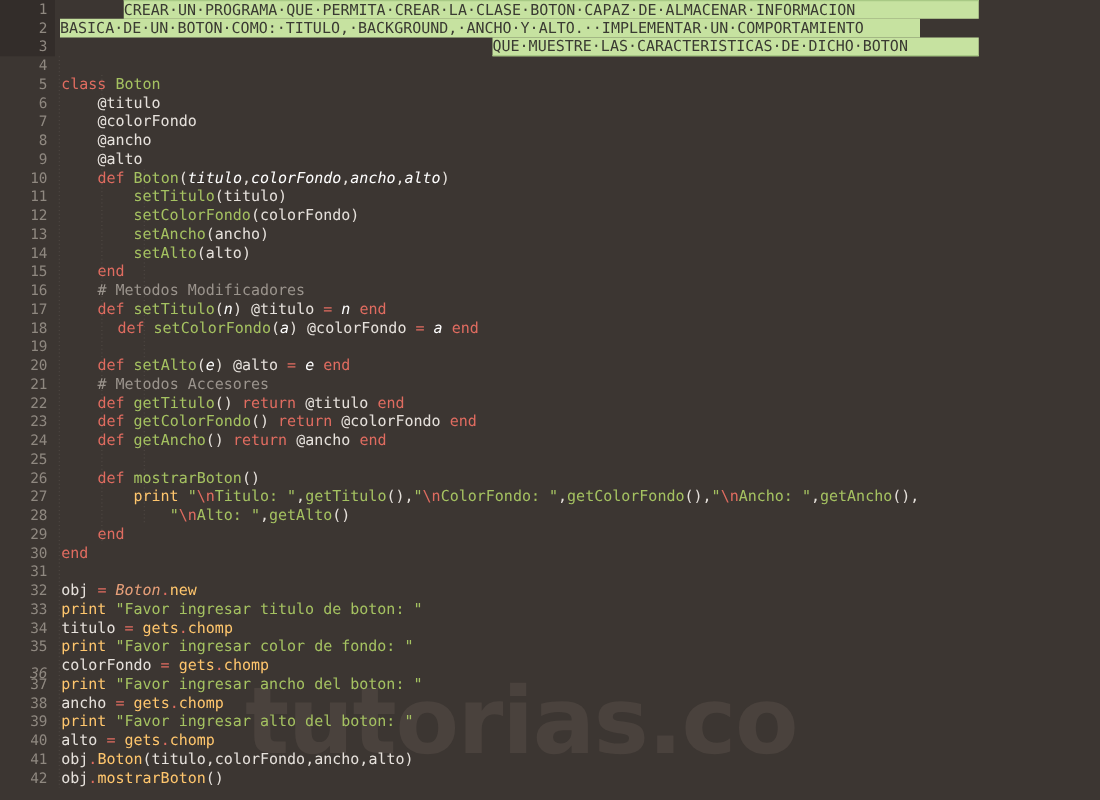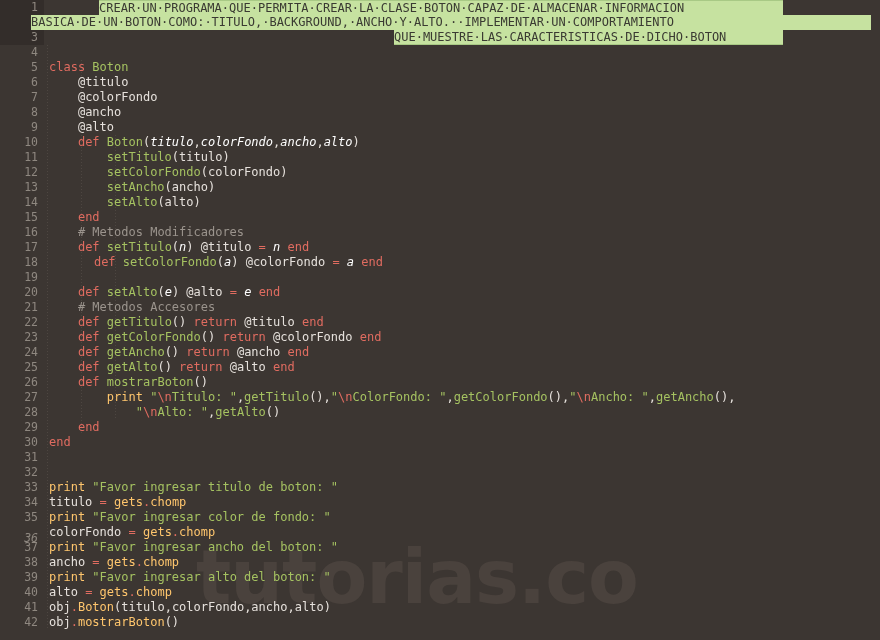--- a/index.html
+++ b/index.html
@@ -198,37 +198,37 @@
       <div class="line pad" style="top: 195px;">        <span class="cls">setAlto</span>(<span class="plain">alto</span>)</div>
       <div class="line pad" style="top: 210px;">    <span class="kw">end</span></div>
       <div class="line pad" style="top: 225px;">    <span class="com"># Metodos Modificadores</span></div>
       <div class="line pad" style="top: 240px;">    <span class="kw">def</span> <span class="cls">setTitulo</span>(<span class="param">n</span>) <span class="plain">@titulo</span> <span class="kw">=</span> <span class="param">n</span> <span class="kw">end</span></div>
       <div class="line pad" style="top: 255px; margin-left: 16px;">    <span class="kw">def</span> <span class="cls">setColorFondo</span>(<span class="param">a</span>) <span class="plain">@colorFondo</span> <span class="kw">=</span> <span class="param">a</span> <span class="kw">end</span></div>
       <div class="line pad" style="top: 285px;">    <span class="kw">def</span> <span class="cls">setAlto</span>(<span class="param">e</span>) <span class="plain">@alto</span> <span class="kw">=</span> <span class="param">e</span> <span class="kw">end</span></div>
       <div class="line pad" style="top: 300px;">    <span class="com"># Metodos Accesores</span></div>
       <div class="line pad" style="top: 315px;">    <span class="kw">def</span> <span class="cls">getTitulo</span>() <span class="kw">return</span> <span class="plain">@titulo</span> <span class="kw">end</span></div>
       <div class="line pad" style="top: 330px;">    <span class="kw">def</span> <span class="cls">getColorFondo</span>() <span class="kw">return</span> <span class="plain">@colorFondo</span> <span class="kw">end</span></div>
       <div class="line pad" style="top: 345px;">    <span class="kw">def</span> <span class="cls">getAncho</span>() <span class="kw">return</span> <span class="plain">@ancho</span> <span class="kw">end</span></div>
-      <div class="line pad" style="top: 360px;">    <span class="kw">def</span> <span class="cls">getAlto</span>() <span class="kw">return</span> <span class="plain">@alto</span> <span class="kw">end</span></div>
       <div class="line pad" style="top: 375px;">    <span class="kw">def</span> <span class="cls">mostrarBoton</span>()</div>
       <div class="line pad" style="top: 390px;">        <span class="meth">print</span> <span class="str">"</span><span class="esc">\n</span><span class="str">Titulo: "</span>,<span class="cls">getTitulo</span>(),<span class="str">"</span><span class="esc">\n</span><span class="str">ColorFondo: "</span>,<span class="cls">getColorFondo</span>(),<span class="str">"</span><span class="esc">\n</span><span class="str">Ancho: "</span>,<span class="cls">getAncho</span>(),</div>
       <div class="line pad" style="top: 405px;">            <span class="str">"</span><span class="esc">\n</span><span class="str">Alto: "</span>,<span class="cls">getAlto</span>()</div>
       <div class="line pad" style="top: 420px;">    <span class="kw">end</span></div>
       <div class="line pad" style="top: 435px;"><span class="kw">end</span></div>
+      <div class="line pad" style="top: 465px;"><span class="plain">obj</span> <span class="kw">=</span> <span class="const">Boton</span><span class="kw">.</span><span class="meth">new</span></div>
       <div class="line pad" style="top: 480px;"><span class="meth">print</span> <span class="str">"Favor ingresar titulo de boton: "</span></div>
       <div class="line pad" style="top: 495px;"><span class="plain">titulo</span> <span class="kw">=</span> <span class="meth">gets</span><span class="kw">.</span><span class="meth">chomp</span></div>
       <div class="line pad" style="top: 510px;"><span class="meth">print</span> <span class="str">"Favor ingresar color de fondo: "</span></div>
       <div class="line pad" style="top: 525px;"><span class="plain">colorFondo</span> <span class="kw">=</span> <span class="meth">gets</span><span class="kw">.</span><span class="meth">chomp</span></div>
       <div class="line pad" style="top: 540px;"><span class="meth">print</span> <span class="str">"Favor ingresar ancho del boton: "</span></div>
       <div class="line pad" style="top: 555px;"><span class="plain">ancho</span> <span class="kw">=</span> <span class="meth">gets</span><span class="kw">.</span><span class="meth">chomp</span></div>
       <div class="line pad" style="top: 570px;"><span class="meth">print</span> <span class="str">"Favor ingresar alto del boton: "</span></div>
       <div class="line pad" style="top: 585px;"><span class="plain">alto</span> <span class="kw">=</span> <span class="meth">gets</span><span class="kw">.</span><span class="meth">chomp</span></div>
       <div class="line pad" style="top: 600px;"><span class="plain">obj</span><span class="kw">.</span><span class="meth">Boton</span>(<span class="plain">titulo</span>,<span class="plain">colorFondo</span>,<span class="plain">ancho</span>,<span class="plain">alto</span>)</div>
       <div class="line pad" style="top: 615px;"><span class="plain">obj</span><span class="kw">.</span><span class="meth">mostrarBoton</span>()</div>
     </div>
 
   <div id="selection">
       <div class="sel r1" style="left: 99px; top: 0px; width: 684px;">CREAR·UN·PROGRAMA·QUE·PERMITA·CREAR·LA·CLASE·BOTON·CAPAZ·DE·ALMACENAR·INFORMACION</div>
-      <div class="sel r2" style="left: 31px; top: 15px; width: 840px;">BASICA·DE·UN·BOTON·COMO:·TITULO,·BACKGROUND,·ANCHO·Y·ALTO.··IMPLEMENTAR·UN·COMPORTAMIENTO</div>
+      <div class="sel r2" style="left: 48px; top: 15px; width: 688px;">BASICA·DE·UN·BOTON·COMO:·TITULO,·BACKGROUND,·ANCHO·Y·ALTO.··IMPLEMENTAR·UN·COMPORTAMIENTO</div>
       <div class="sel r3" style="left: 394px; top: 30px; width: 389px;">QUE·MUESTRE·LAS·CARACTERISTICAS·DE·DICHO·BOTON</div>
     </div>
 
 </div>
 
 </body></html>

